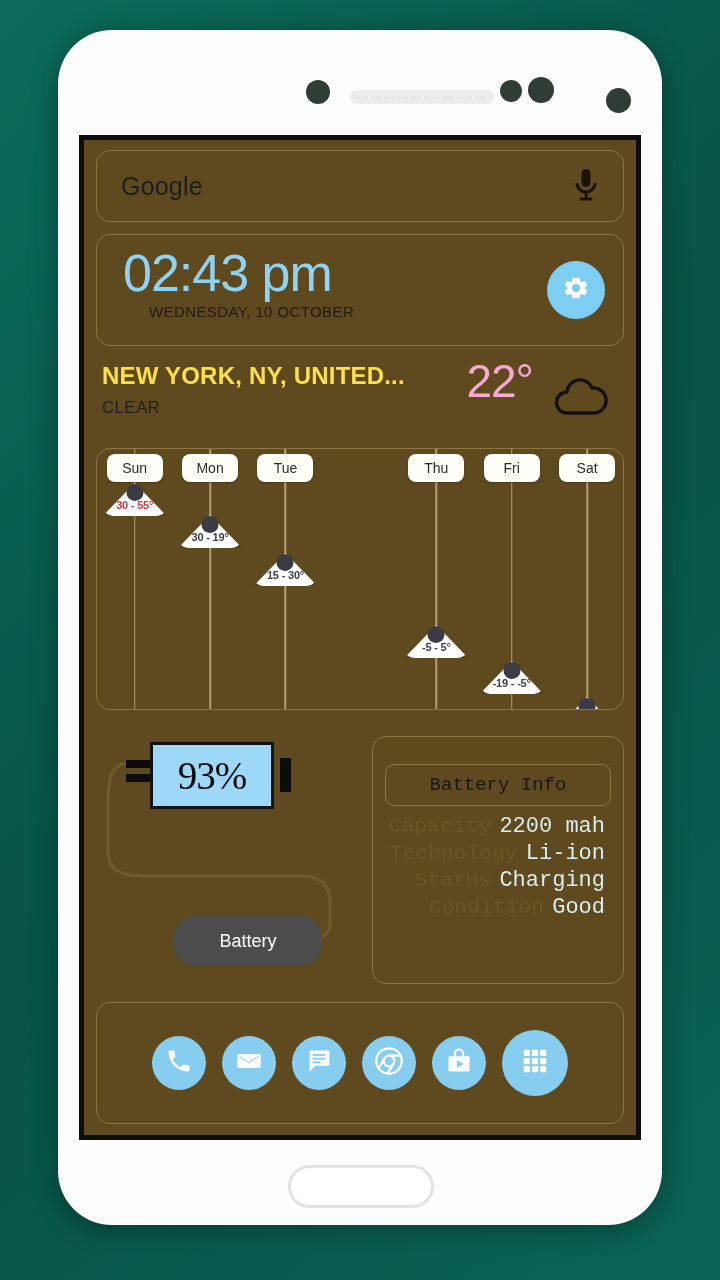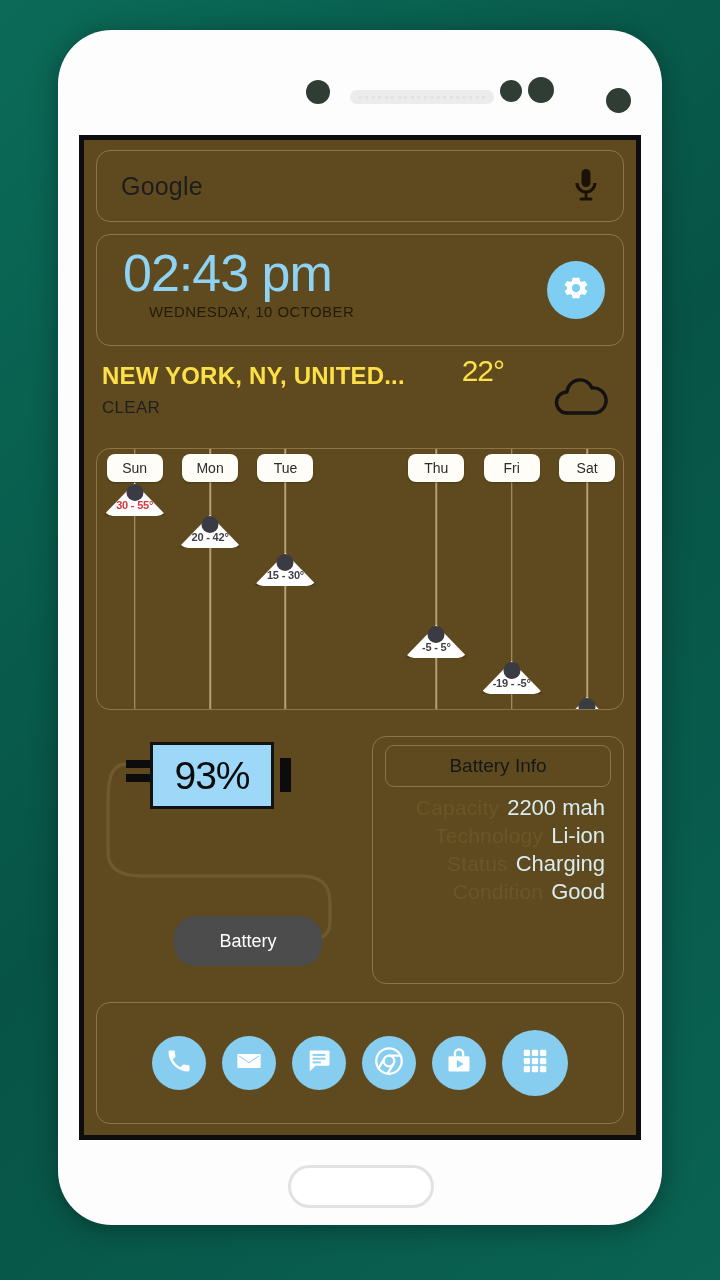--- a/index.html
+++ b/index.html
@@ -100,22 +100,22 @@
   .weather-head {
     position: absolute; left: 18px; top: 222px; width: 528px; height: 70px;
   }
   .city {
     font-size: 24px; font-weight: 700; color: #fde047; letter-spacing: .2px;
   }
   .cond {
     font-size: 17px; color: #1f1f1f; margin-top: 8px; letter-spacing: .3px;
   }
   .bigtemp {
-    position: absolute; right: 126px; top: -8px;
-    font-size: 30px; color: #fde047; letter-spacing: -1px;
+    position: absolute; right: 97px; top: -8px;
+    font-size: 46px; color: #f9a8d4; letter-spacing: -1px;
   }
   .cloud-ico { position: absolute; right: 18px; top: 12px; }
 
   
   .forecast {
     left: 12px; top: 308px; width: 528px; height: 262px;
     overflow: hidden;
   }
   .fc-col {
     position: absolute; top: 0; width: 75.4px; height: 100%;
@@ -152,41 +152,42 @@
   }
 
   
   .batt-widget {
     position: absolute; left: 18px; top: 590px; width: 262px; height: 252px;
   }
   .batt-body {
     position: absolute; left: 48px; top: 12px;
     width: 124px; height: 67px;
     background: #9ed8f8; border: 3px solid #121212;
-    display: flex; align-items: center; justify-content: center;
+    display: flex; align-items: center; justify-content: center; font-family: Liberation Serif, serif;
   }
   .batt-pct { font-size: 39px; color: #0c0c0c; letter-spacing: -1px; }
   .batt-nub {
     position: absolute; left: 178px; top: 28px; width: 11px; height: 34px;
     background: #0c0c0c;
   }
   .plug-a { position: absolute; left: 24px; top: 30px; width: 26px; height: 8px; background: #0c0c0c; }
   .plug-b { position: absolute; left: 24px; top: 44px; width: 26px; height: 8px; background: #0c0c0c; }
   .cable  { position: absolute; left: 0; top: 0; width: 262px; height: 252px; }
   .batt-pill {
     position: absolute; left: 72px; top: 186px;
     width: 148px; height: 50px; border-radius: 21px; background: #4c4c4c;
     display: flex; align-items: center; justify-content: center;
     font-size: 18px; color: #ffffff;
   }
 
   
   .battinfo {
     left: 288px; top: 596px; width: 252px; height: 248px;
-    padding: 8px 12px;
+    padding: 27px 12px;
+    font-family: Liberation Mono, monospace;
   }
   .bi-title {
     border: 1.5px solid #8d7645; border-radius: 9px;
     height: 42px; display: flex; align-items: center; justify-content: center;
     font-size: 19px; color: #171717;
   }
   .bi-rows { margin-top: 8px; padding: 0 6px; }
   .bi-row {
     display: flex; align-items: baseline; justify-content: flex-end;
     margin-bottom: 2px; gap: 8px;
@@ -290,21 +291,21 @@
             <div class="fc-dot"></div>
             <div class="fc-range" style="color: rgb(216, 54, 58);">30 - 55°</div>
           </div>
         </div>
         <div class="fc-col" style="left: 75.4px;">
           <div class="fc-line"></div>
           <div class="fc-pill">Mon</div>
           <div class="fc-marker" style="top: 66px;">
             <div class="fc-tri"></div>
             <div class="fc-dot"></div>
-            <div class="fc-range" style="color: rgb(63, 63, 71);">20 - 42°</div>
+            <div class="fc-range" style="color: rgb(63, 63, 71);">30 - 19°</div>
           </div>
         </div>
         <div class="fc-col" style="left: 150.8px;">
           <div class="fc-line"></div>
           <div class="fc-pill">Tue</div>
           <div class="fc-marker" style="top: 104px;">
             <div class="fc-tri"></div>
             <div class="fc-dot"></div>
             <div class="fc-range" style="color: rgb(63, 63, 71);">15 - 30°</div>
           </div>

